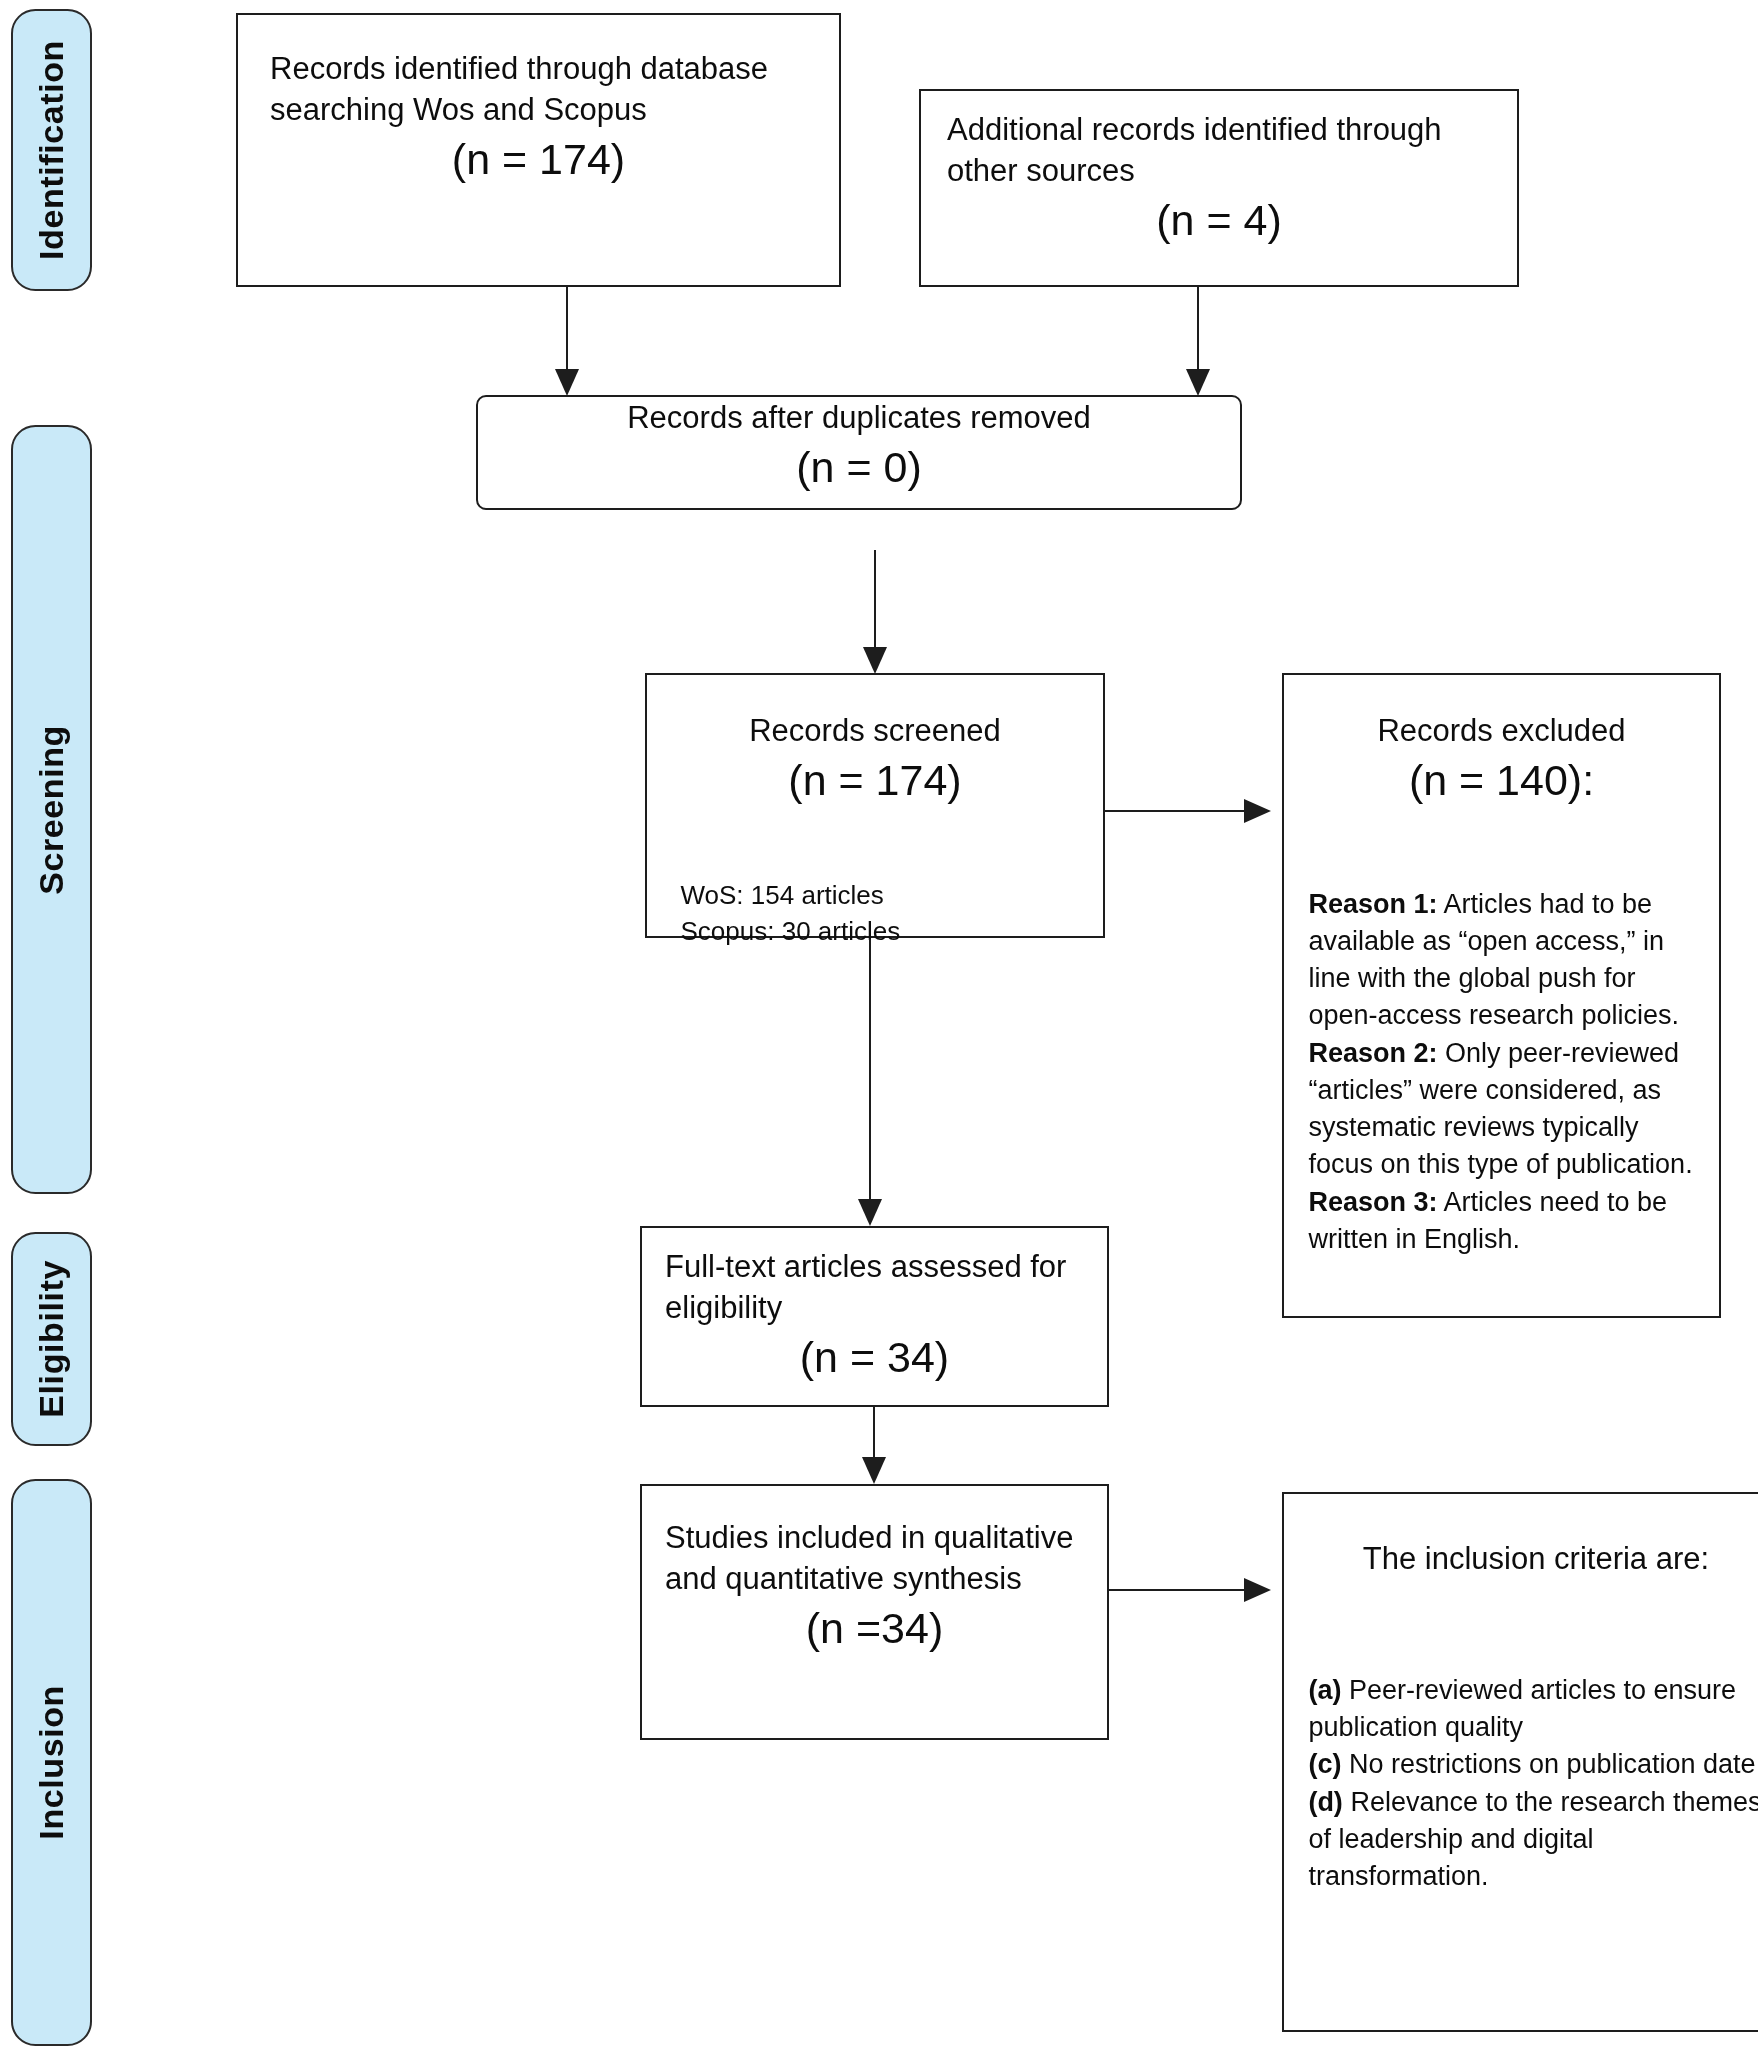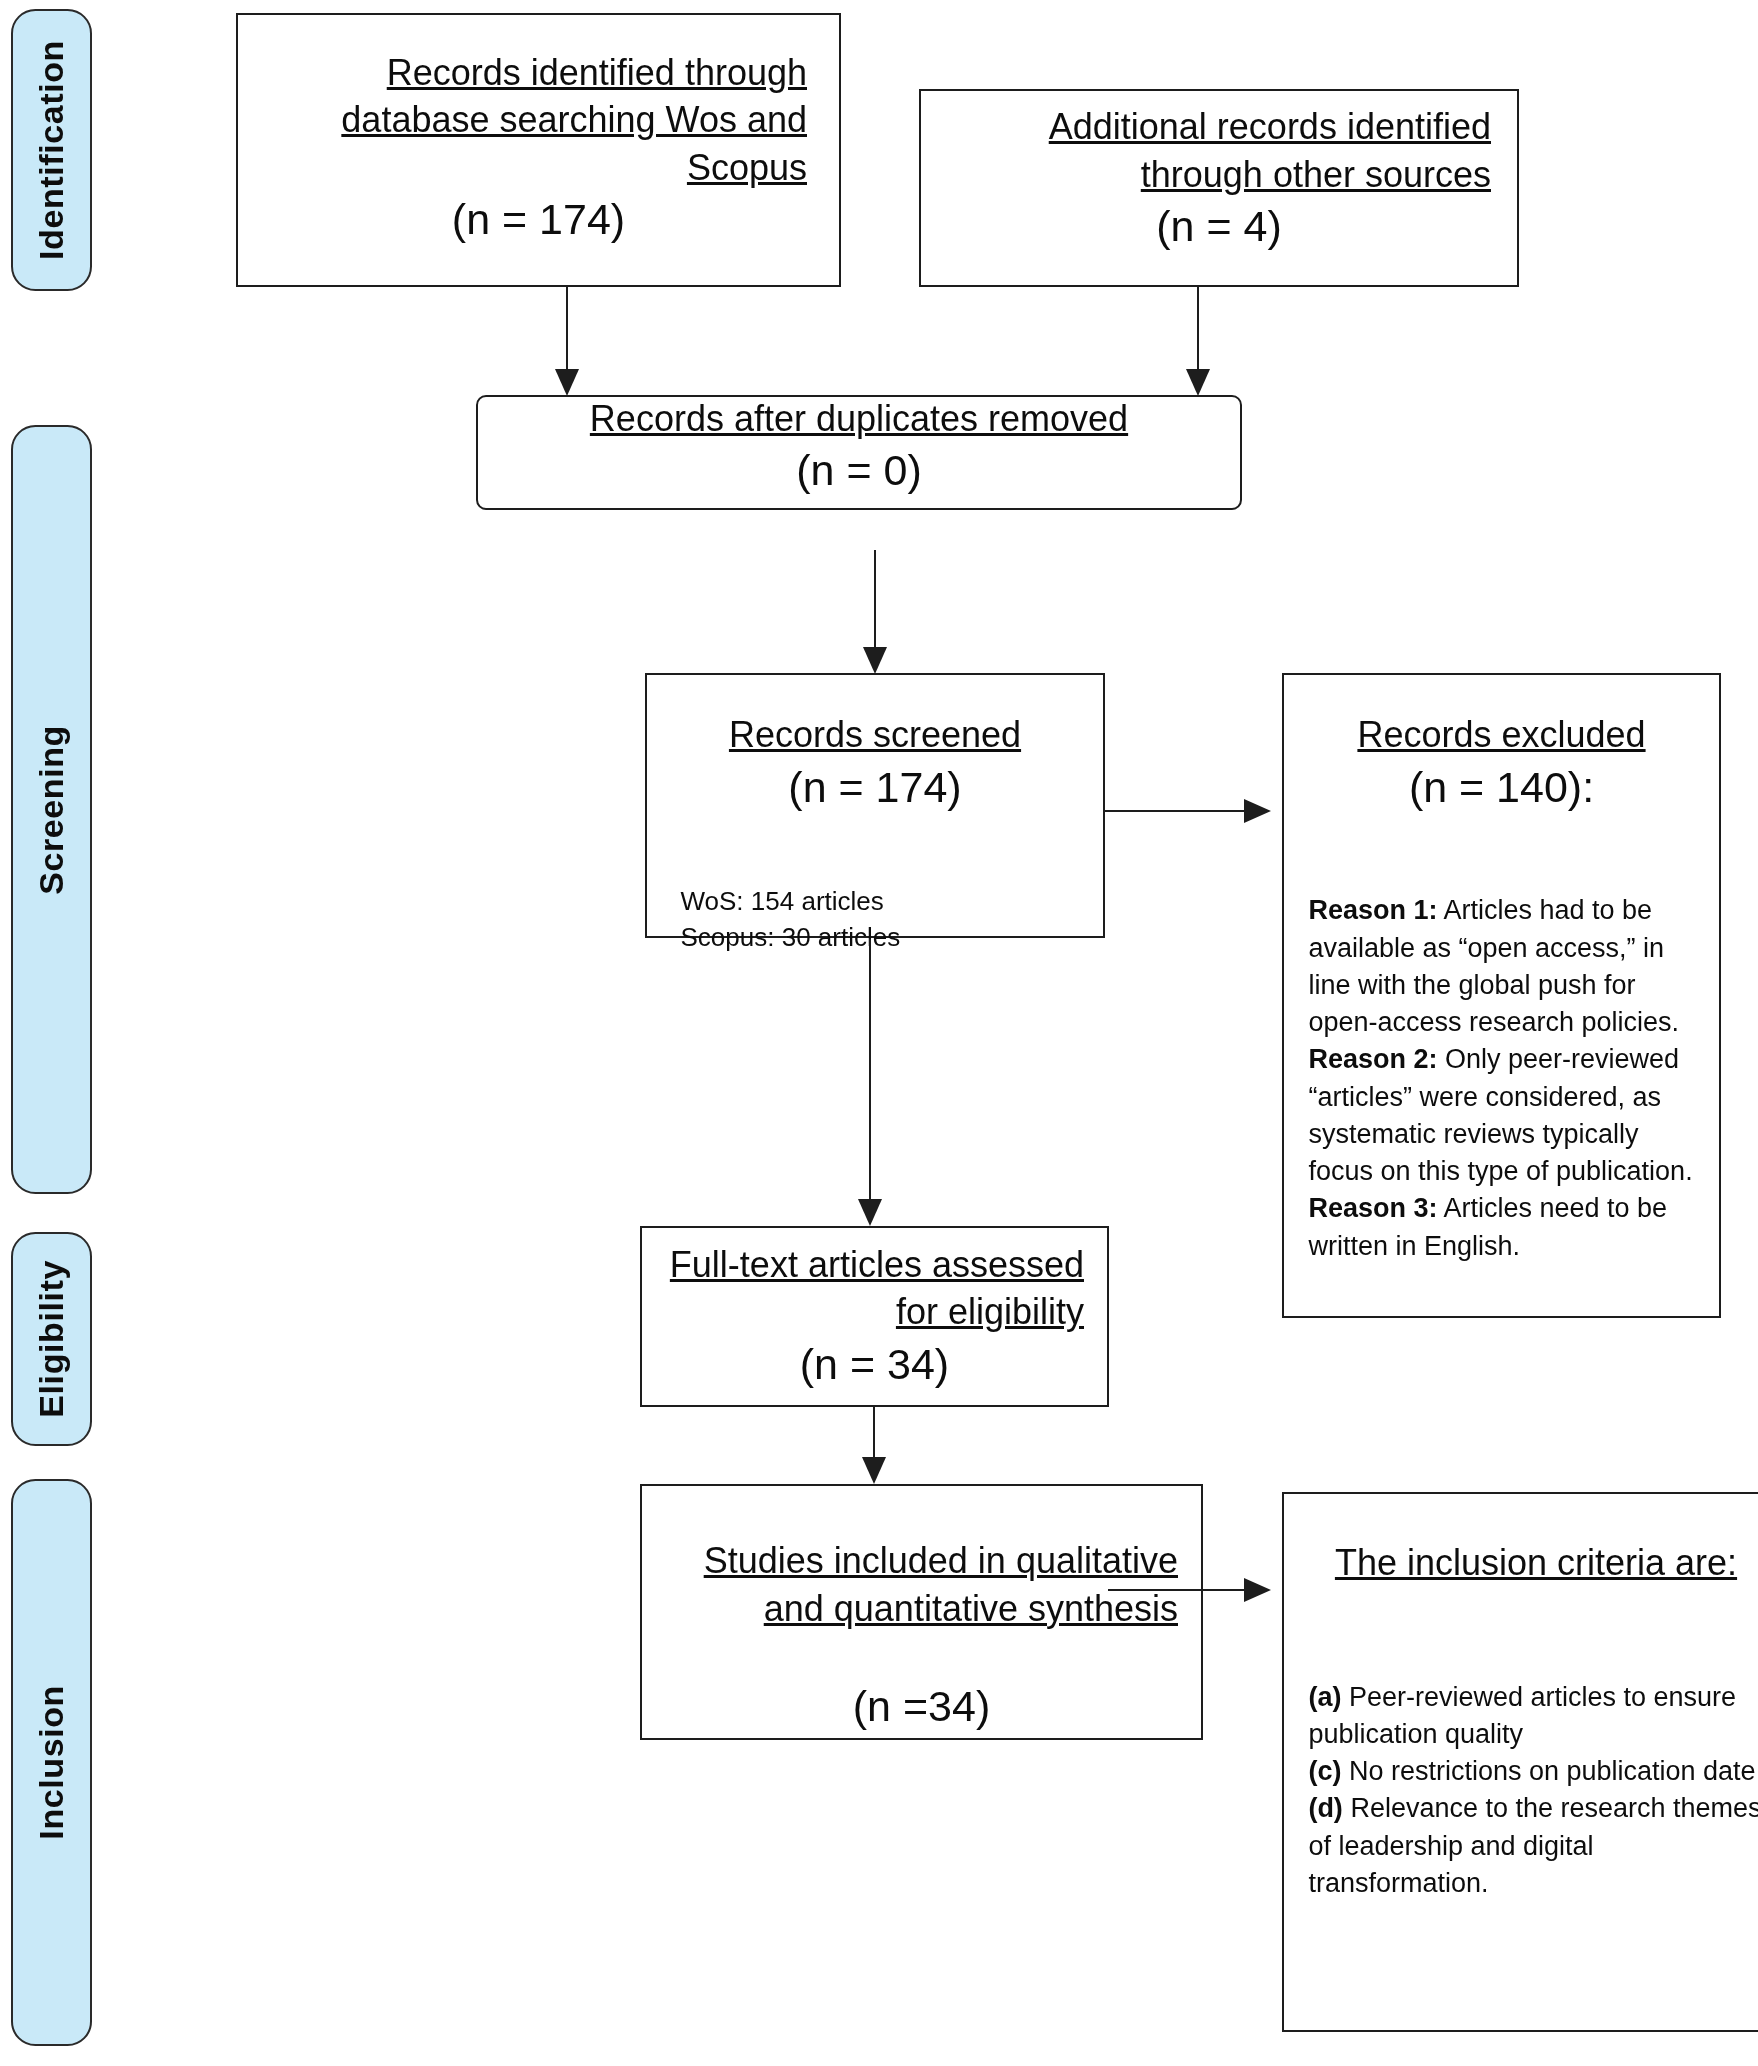--- a/index.html
+++ b/index.html
@@ -38,24 +38,23 @@
   .fbox {
     position: absolute;
     background: #ffffff;
     border: 2.3px solid #1d1d1d;
     box-sizing: border-box;
     display: flex;
     flex-direction: column;
     align-items: center;
   }
   .btitle {
-    font-size: 36px;
+    font-size: 31px;
     line-height: 1.32;
-    text-align: right;
-    text-decoration: underline;
+    text-align: left;
   }
   .bcount {
     font-size: 43px;
     line-height: 1.32;
   }
   .bdetails {
     font-size: 26px;
     line-height: 1.38;
     text-align: left;
     align-self: flex-start;
@@ -134,21 +133,21 @@
       <div><b>Reason 2:</b> <span>Only peer-reviewed “articles” were considered, as systematic reviews typically focus on this type of publication.</span></div>
       <div><b>Reason 3:</b> <span>Articles need to be written in English.</span></div>
     </div>
   </div>
 
   <div class="fbox" style="left:640px; top:1226px; width:469px; height:181px; justify-content:center; padding:0 23px;">
     <div class="btitle">Full-text articles assessed for eligibility</div>
     <div class="bcount">(n = 34)</div>
   </div>
 
-  <div class="fbox" style="left:640px; top:1484px; width:563px; height:256px; justify-content:flex-start; padding:51px 23px 0;gap:46px;">
+  <div class="fbox" style="left:640px; top:1484px; width:469px; height:256px; justify-content:flex-start; padding:32px 23px 0;">
     <div class="btitle">Studies included in qualitative and quantitative synthesis</div>
     <div class="bcount">(n =34)</div>
   </div>
 
   <div class="fbox" style="left:1282px; top:1492px; width:508px; height:540px; justify-content:flex-start; padding:45px 24.4px 0;">
     <div class="btitle">The inclusion criteria are:</div>
     <div class="bbody" style="margin-top:92px;">
       <div><b>(a)</b> <span>Peer-reviewed articles to ensure publication quality</span></div>
       <div><b>(c)</b> <span>No restrictions on publication date</span></div>
       <div><b>(d)</b> <span>Relevance to the research themes of leadership and digital transformation.</span></div>

